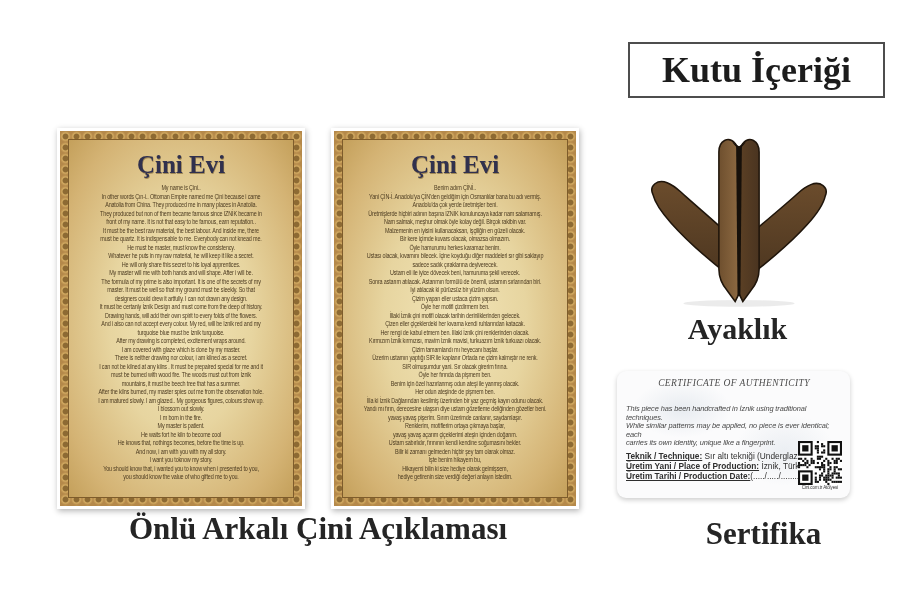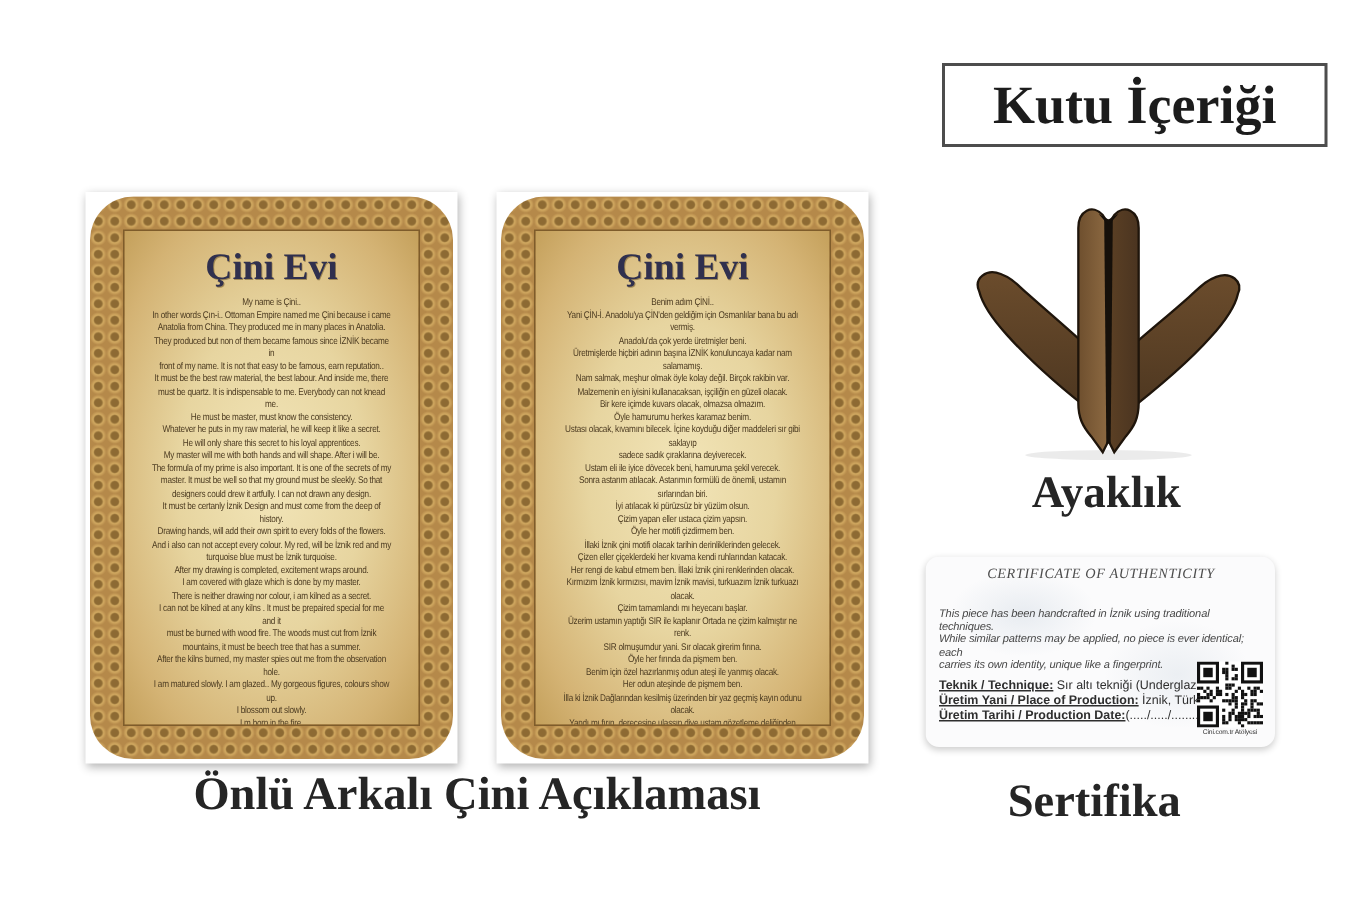--- a/index.html
+++ b/index.html
@@ -9,38 +9,38 @@
 
   
   .kutu-box{left:628px;top:42px;width:253px;height:52px;border:2px solid #4d4d4d;
     background:#fff;display:flex;align-items:center;justify-content:center;}
   .kutu-box span{font-family:"Liberation Serif",serif;font-weight:bold;font-size:36px;color:#1c1c1c;}
 
   
   .doc{width:248px;height:381px;top:128px;background:#fff;padding:3px;box-sizing:border-box;
        box-shadow:1px 2px 6px rgba(0,0,0,0.3);}
   .doc-front{left:57px;} .doc-back{left:331px;}
-  .doc-frame{width:100%;height:100%;box-sizing:border-box;padding:22px;
+  .doc-frame{width:100%;height:100%;box-sizing:border-box;padding:8px;
     background-color:#c09350;
     background-image:radial-gradient(circle at 5.5px 5.5px,#8d6а33 0px,#8d6a33 2.5px,#d3ab62 3.4px,#b5894а 4.6px,#ад8445 5.5px);
     background-image:radial-gradient(circle at 5.5px 5.5px,#8d6a33 2.5px,#d3ab62 3.4px,#b5894a 5.5px);
-    background-size:11px 11px;border-radius:29px;}
+    background-size:11px 11px;}
   .doc-inner{width:100%;height:100%;box-sizing:border-box;border:1px solid #7e5c2b;
     background:radial-gradient(ellipse at center,#f2e5b8 0%,#e7d5a0 45%,#d4b374 82%,#c4a05b 100%);
     padding:4px 3px;overflow:hidden;text-align:center;}
   .doc-title{font-family:"Liberation Serif",serif;font-weight:bold;font-size:25px;line-height:30px;
     color:#30304e;margin:6px 0 4px 0;text-shadow:0.6px 0.6px 0 rgba(110,85,40,0.55);}
   .doc-text{font-size:6.5px;line-height:8.5px;letter-spacing:-0.2px;color:#4c3b21;
     white-space:pre-line;transform:scaleX(0.84);transform-origin:50% 0;}
 
   
   .caption{font-family:"Liberation Serif",serif;font-weight:bold;color:#252525;text-align:center;}
   .caption-docs{left:57px;top:511px;width:522px;font-size:31px;}
   .caption-stand{left:630px;top:312px;width:215px;font-size:30px;}
-  .caption-cert{left:622px;top:516px;width:215px;font-size:31px;}
+  .caption-cert{left:656px;top:516px;width:215px;font-size:31px;}
 
   
   .stand{left:648px;top:131px;}
 
   
   .cert{left:617px;top:371px;width:233px;height:127px;box-sizing:border-box;
     background:#fbfbfc;border-radius:9px;box-shadow:0 2px 5px rgba(0,0,0,0.2);
     background-image:radial-gradient(closest-side at 28% 30%,rgba(155,175,195,0.20),transparent 75%),
                      radial-gradient(closest-side at 72% 62%,rgba(155,175,195,0.16),transparent 75%);
     padding:7px 8px 5px 9px;overflow:hidden;}

